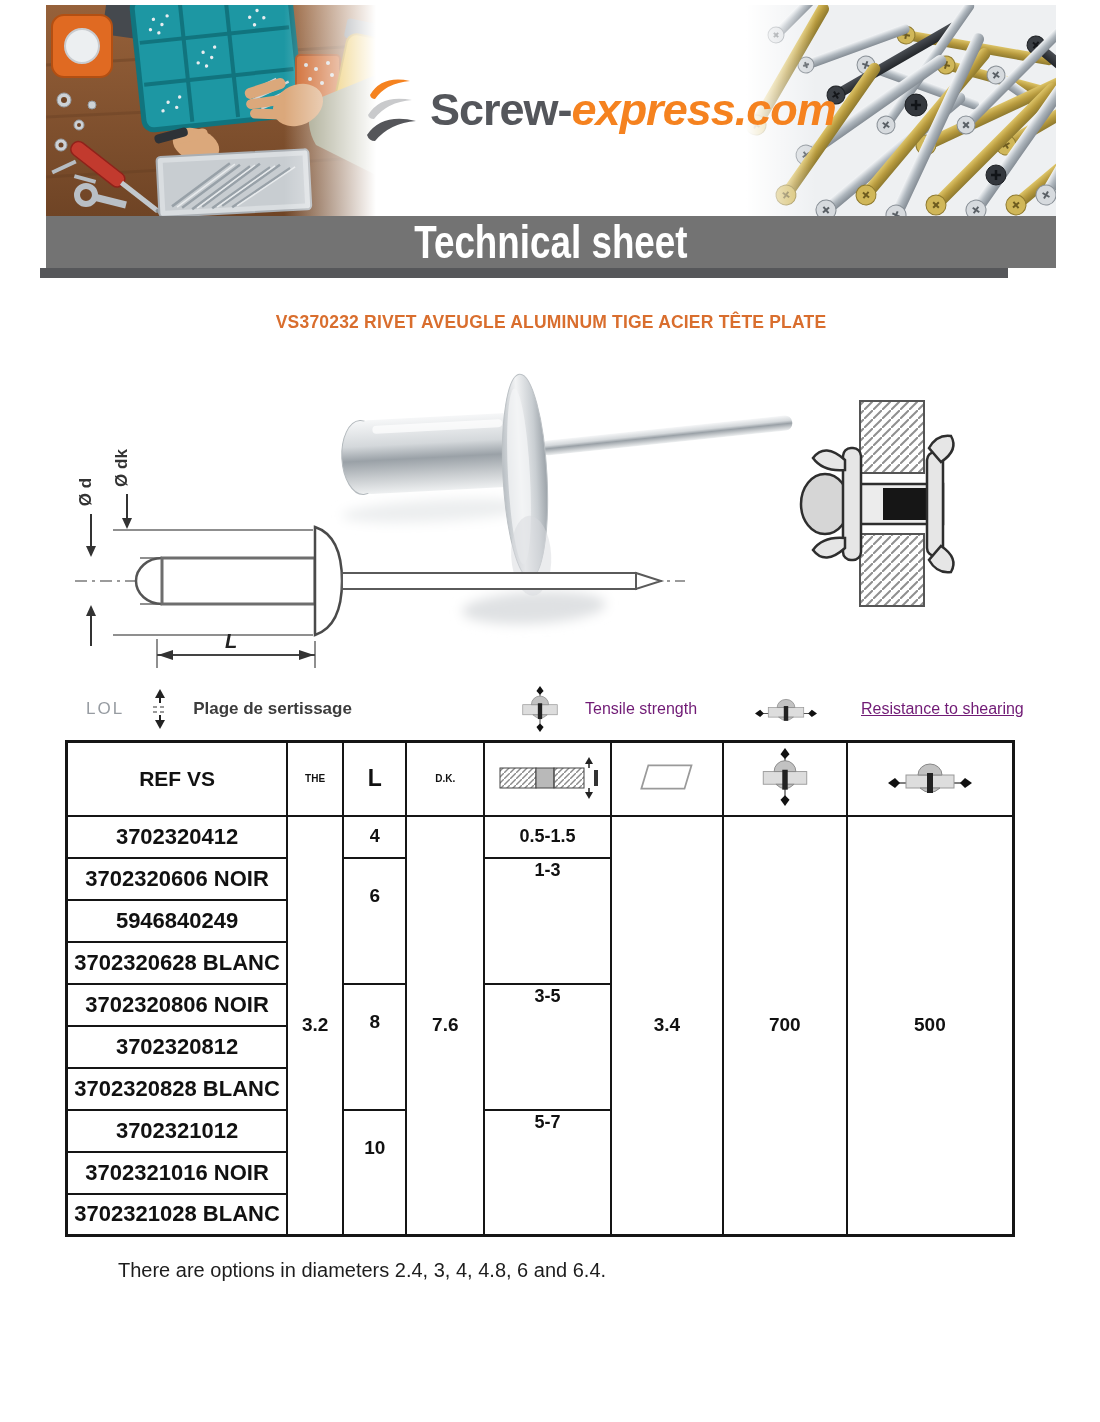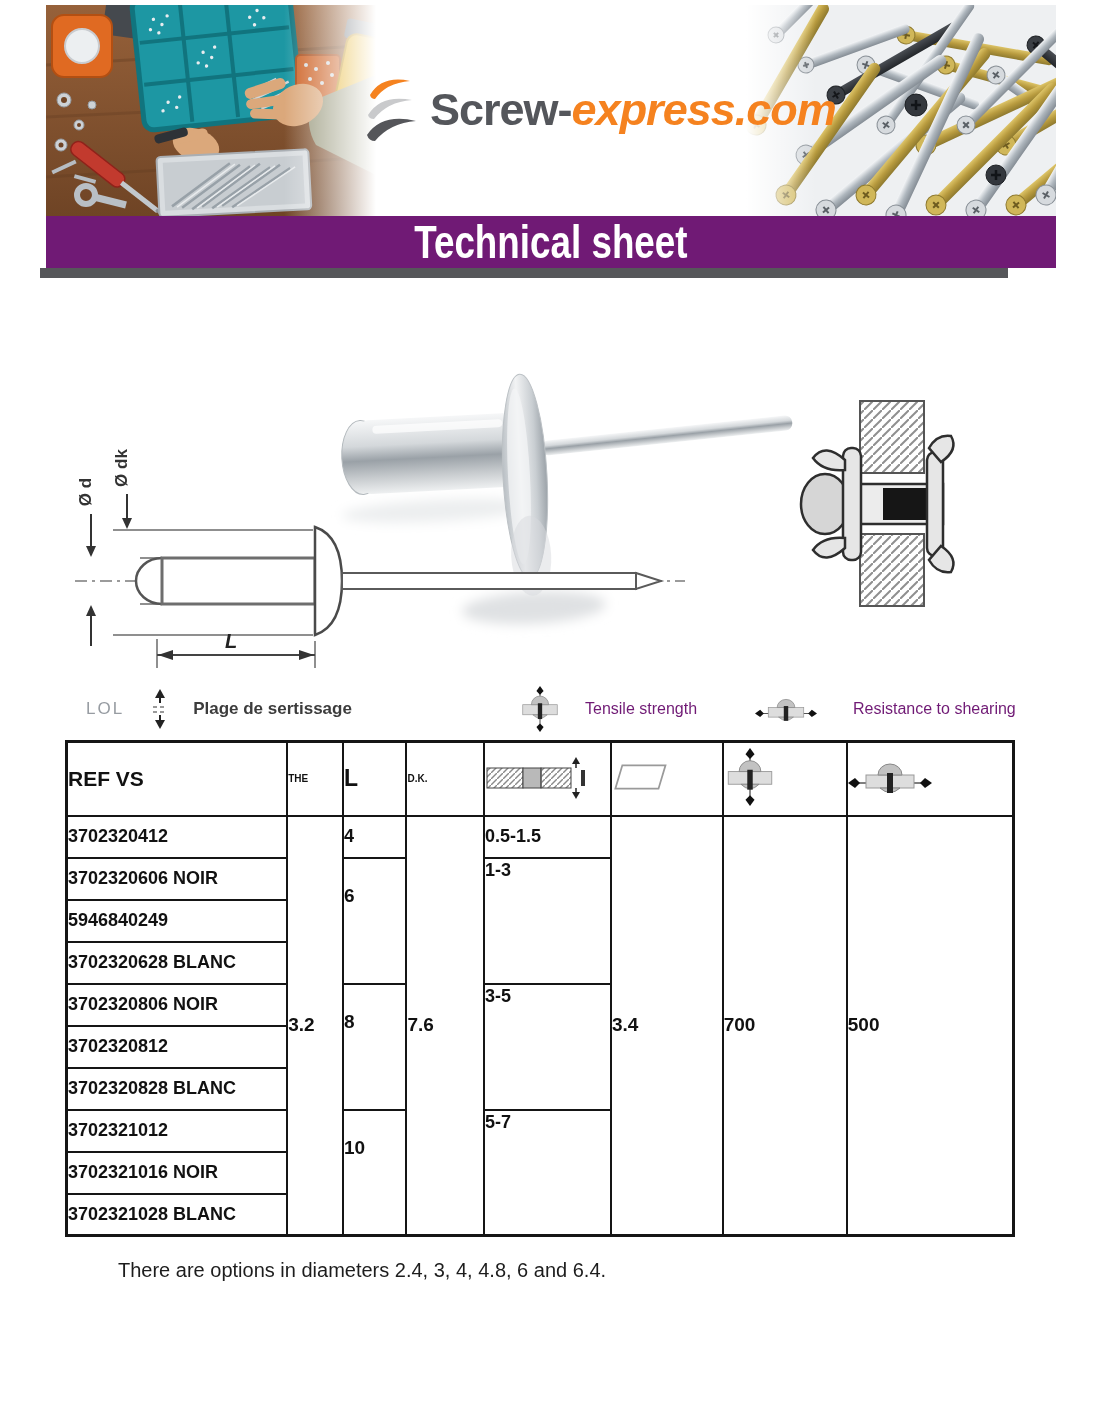--- a/index.html
+++ b/index.html
@@ -8,52 +8,52 @@
 
   
   .photoL{position:absolute;left:46px;top:5px;width:330px;height:211px;}
   .photoR{position:absolute;left:746px;top:5px;width:310px;height:211px;}
   .logo{position:absolute;left:366px;top:70px;width:380px;height:80px;display:flex;align-items:center;}
   .logo-swoosh{width:56px;height:74px;margin-right:8px;flex:0 0 auto;}
   .logo-text{font-size:45px;font-weight:700;letter-spacing:-1px;white-space:nowrap;}
   .brand-dark{color:#54565b;}
   .brand-orange{color:#f5821f;font-style:italic;}
 
-  .banner{position:absolute;left:46px;top:216px;width:1010px;height:52px;background:#701a75;
+  .banner{position:absolute;left:46px;top:216px;width:1010px;height:52px;background:#737373;
           display:flex;align-items:center;justify-content:center;}
   .banner span{display:inline-block;color:#fff;font-weight:700;font-size:46px;transform:scaleX(.8);
           letter-spacing:0;white-space:nowrap;}
   .banner-shadow{position:absolute;left:40px;top:268px;width:968px;height:10px;background:#56575a;}
 
   .doc-title{position:absolute;left:45px;top:312px;width:1012px;margin:0;text-align:center;
           color:#d96e2e;font-size:17.5px;font-weight:700;letter-spacing:.2px;}
 
   .graphics{position:absolute;left:45px;top:356px;width:1012px;height:330px;}
 
   
   .legend{position:absolute;left:0;top:686px;width:1100px;height:46px;}
   .lg{position:absolute;top:0;height:46px;display:flex;align-items:center;gap:12px;}
   .lg1{left:86px;}  .lg2{left:309px;}  .lg3{left:519px;}  .lg4{left:755px;}
   .lol{color:#979ca2;font-size:17px;letter-spacing:2px;margin-right:13px;}
   .lg-label-bold{color:#3c3c3c;font-size:17px;font-weight:700;margin-left:10px;white-space:nowrap;}
   .lg-label{color:#701a75;font-size:16px;margin-left:12px;white-space:nowrap;}
   .lg-label-brown{color:#7c7265;font-size:16px;margin-left:13px;white-space:nowrap;}
-  .lg4 .lg-label{margin-left:24px;}
+  .lg4 .lg-label{margin-left:32px;text-decoration:underline;}
 
   
   .spec-table{position:absolute;left:65px;top:740px;width:950px;border-collapse:collapse;
           table-layout:fixed;border:3px solid #151515;}
-  .spec-table th,.spec-table td{border:2px solid #151515;text-align:left;vertical-align:middle;
+  .spec-table th,.spec-table td{border:2px solid #151515;text-align:center;vertical-align:middle;
           padding:0;color:#111;}
   .spec-table thead tr{height:74px;}
   .spec-table tbody tr{height:42px;}
   th.h-ref{font-size:21px;font-weight:700;}
   th.h-sm{font-size:10px;font-weight:700;}
   th.h-l{font-size:23px;font-weight:700;}
-  td.ref{font-size:18px;font-weight:700;margin-top:36px;}
+  td.ref{font-size:22px;font-weight:700;margin-top:36px;}
   td.num{font-size:18px;font-weight:700;}
   td.mid{font-size:19px;}
   td.vtop-l{vertical-align:top;padding-top:26px;font-size:19px;}
   td.vtop-r{vertical-align:top;padding-top:1px;}
 
   .note{position:absolute;left:118px;top:1259px;margin:0;font-size:20px;color:#1d1d1d;}
 
   .footer-bar{position:absolute;left:46px;top:1383px;width:1011px;height:31px;background:#5c5c5c;
           border-top:2px solid #8d8d8d;box-sizing:border-box;display:flex;align-items:center;justify-content:flex-end;}
   .footer-bar span{display:inline-block;color:#fff;font-weight:700;font-size:20px;margin-right:62px;
@@ -332,20 +332,21 @@
       <path d="M1,62 Q16,40 50,48 Q24,50 9,68 Q3,68 1,62 Z" fill="#55565a"></path>
     </svg>
     <div class="logo-text"><span class="brand-dark">Screw-</span><span class="brand-orange">express.com</span></div>
   </div>
 
   <div class="banner">
     <span>Technical sheet</span>
   </div>
   <div class="banner-shadow"></div>
 
+  <h1 class="doc-title">VS370232 RIVET AVEUGLE ALUMINUM TIGE ACIER TÊTE PLATE</h1>
 
   <div class="graphics">
     <svg width="1012" height="330" viewBox="0 0 1012 330">
       <defs>
         <pattern id="hatch" width="9" height="9" patternUnits="userSpaceOnUse">
           <line x1="0" y1="9" x2="9" y2="0" stroke="#8f8f8f" stroke-width="2"></line>
         </pattern>
         <linearGradient id="metalV" x1="0" y1="0" x2="0" y2="1">
           <stop offset="0" stop-color="#f6f7f8"></stop>
             <stop offset=".35" stop-color="#d4d8db"></stop>

